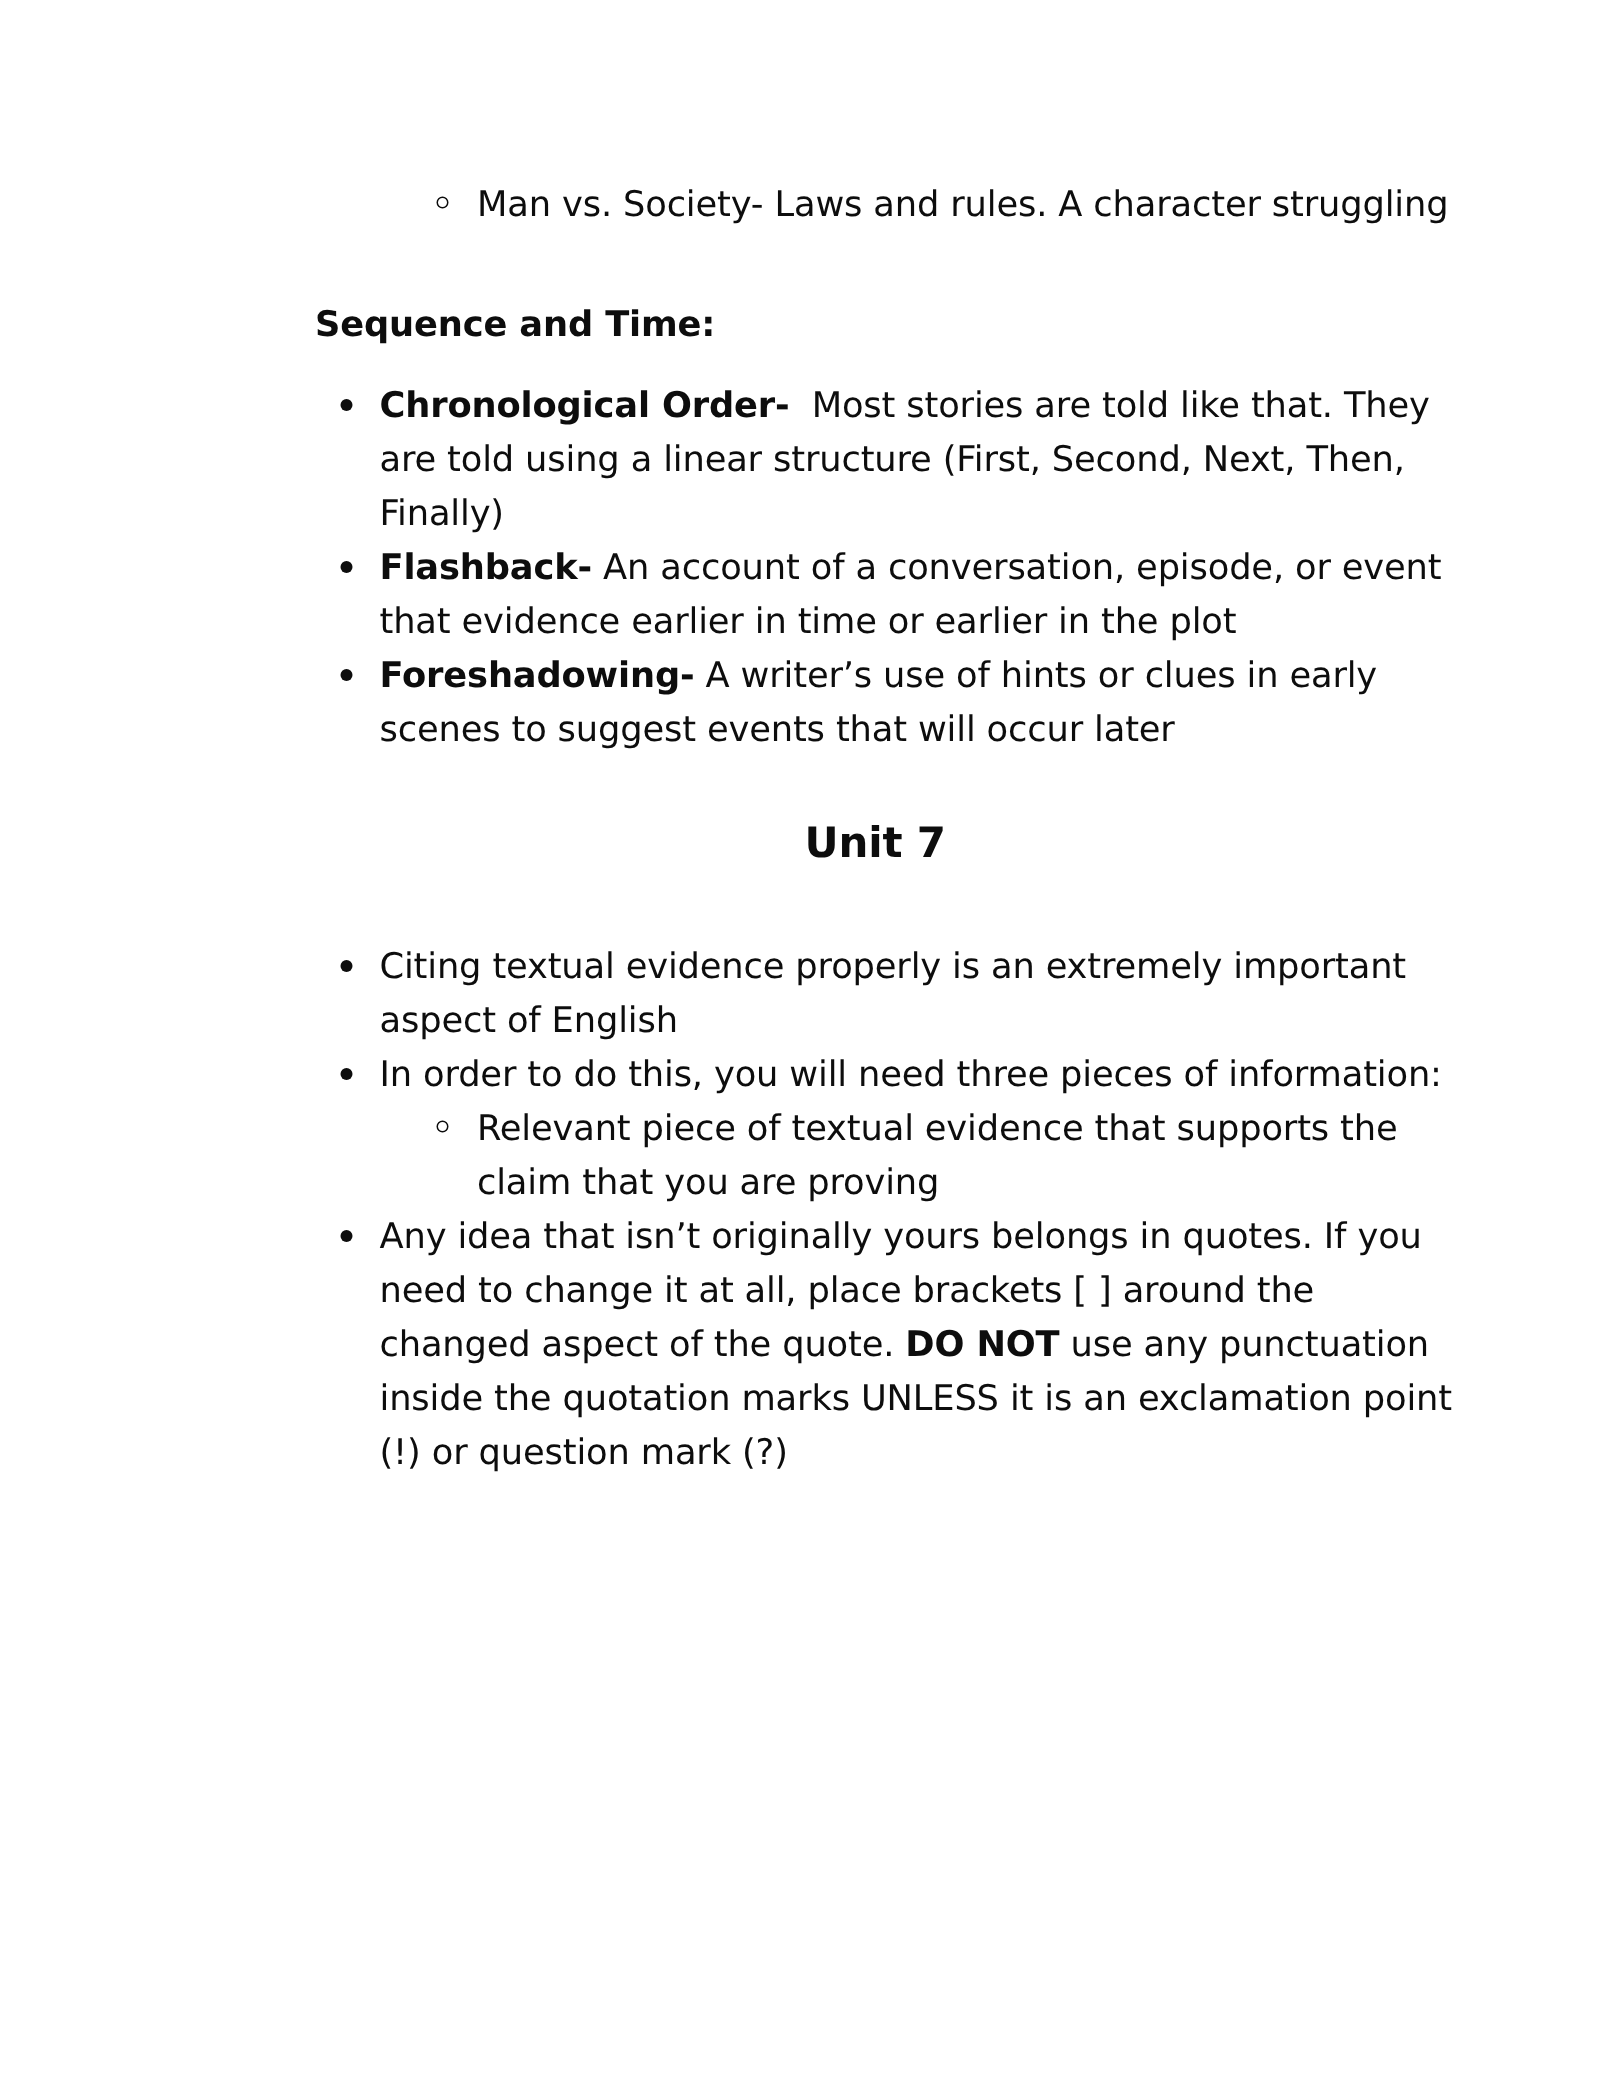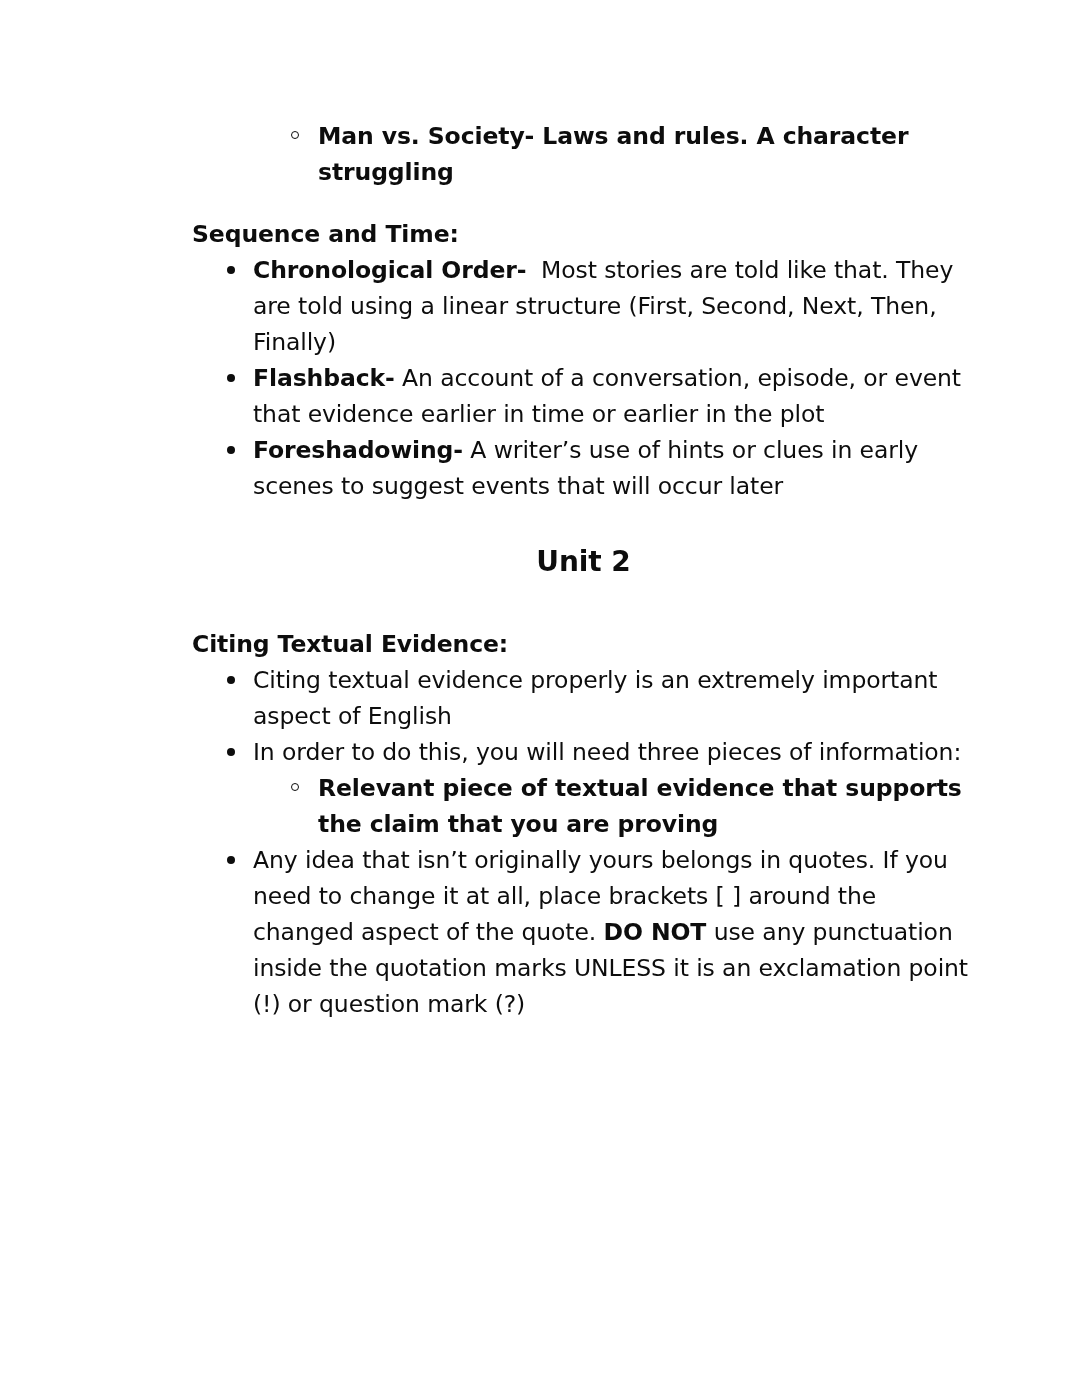--- a/index.html
+++ b/index.html
@@ -29,21 +29,21 @@
   .unit-head {
     font-size: 23.5px;
     line-height: 36px;
     letter-spacing: -0.1px;
     -webkit-font-smoothing: antialiased;
   }
 
   
   .sec-head {
     font-weight: 700;
-    margin: 0;
+    margin: 18px;
     padding: 0;
   }
 
   
   .unit-head {
     font-weight: 700;
     font-size: 28px;
     text-align: center;
     margin: 0;
     padding: 0;
@@ -71,21 +71,20 @@
     left: 35px;
     top: 14px;
     width: 8px;
     height: 8px;
     border-radius: 50%;
     background: #0d0d0d;
   }
   
   ul.lvl2 > li.item {
     padding-left: 126px;
-    font-weight: bold;
   }
   ul.lvl2 > li.item > .bullet {
     position: absolute;
     left: 99px;
     top: 13px;
     width: 8px;
     height: 8px;
     border-radius: 50%;
     border: 1.6px solid #0d0d0d;
     background: transparent;
@@ -135,25 +134,24 @@
         <span class="line"><span class="b">Flashback-</span><span> An account of a conversation, episode, or event that evidence earlier in time or earlier in the plot</span></span>
       </li>
       <li class="item">
         <span class="bullet"></span>
         <span class="line"><span class="b">Foreshadowing-</span><span> A writer’s use of hints or clues in early scenes to suggest events that will occur later</span></span>
       </li>
     </ul>
 
     <div class="gap-lg"></div>
 
-    <div class="unit-head">Unit 2</div>
+    <div class="unit-head">Unit 7</div>
 
     <div class="gap-xl"></div>
 
-    <div class="sec-head">Citing Textual Evidence:</div>
 
     <ul class="lvl1">
       <li class="item">
         <span class="bullet"></span>
         <span class="line">Citing textual evidence properly is an extremely important aspect of English</span>
       </li>
       <li class="item">
         <span class="bullet"></span>
         <span class="line">In order to do this, you will need three pieces of information:</span>
 

